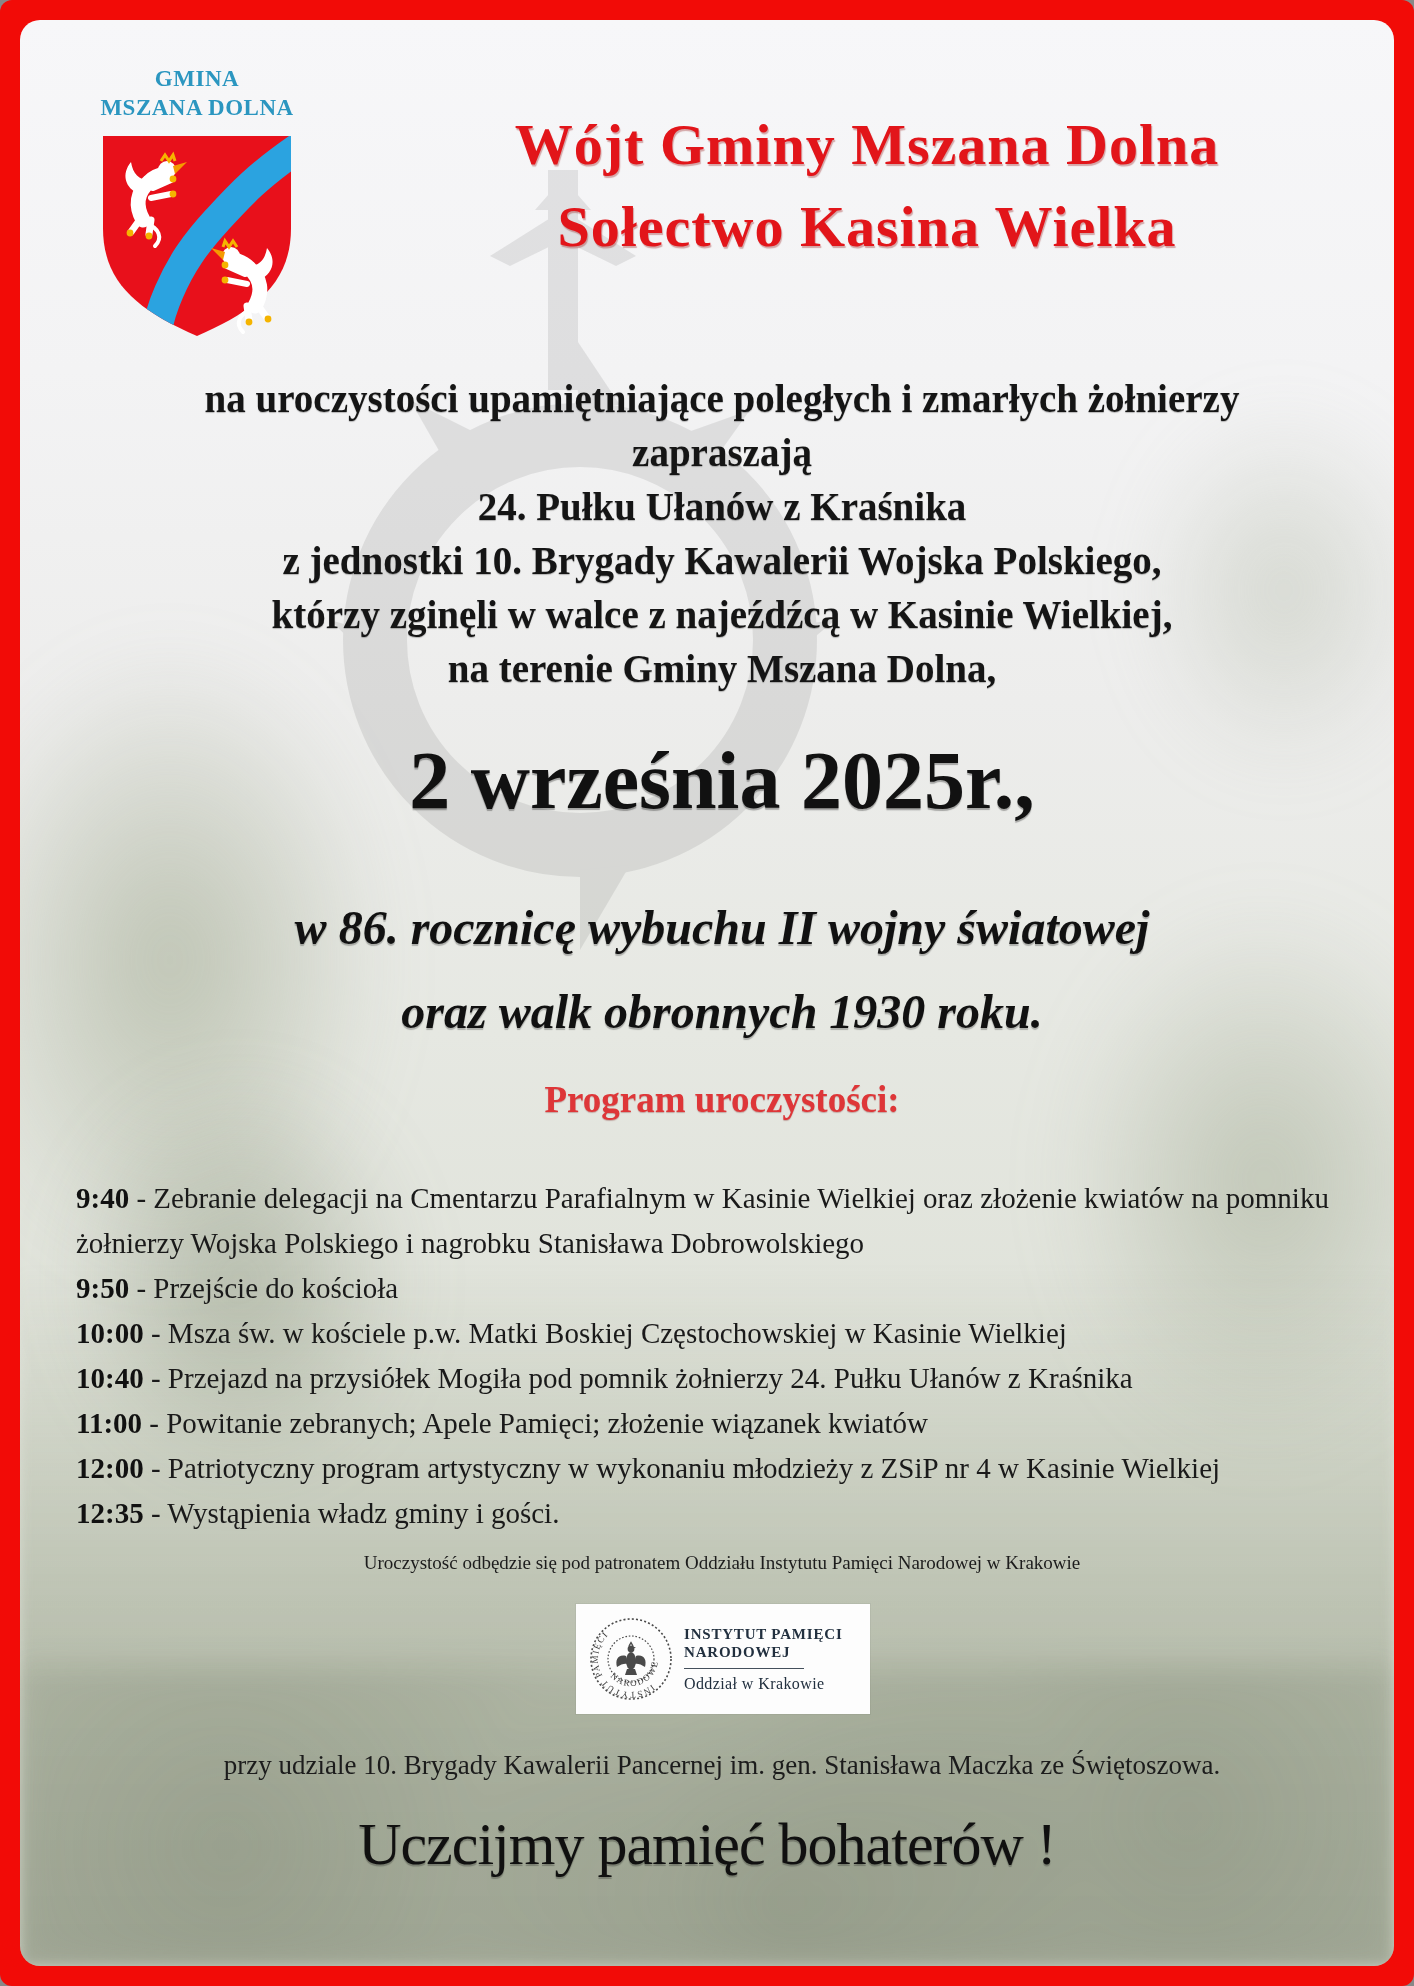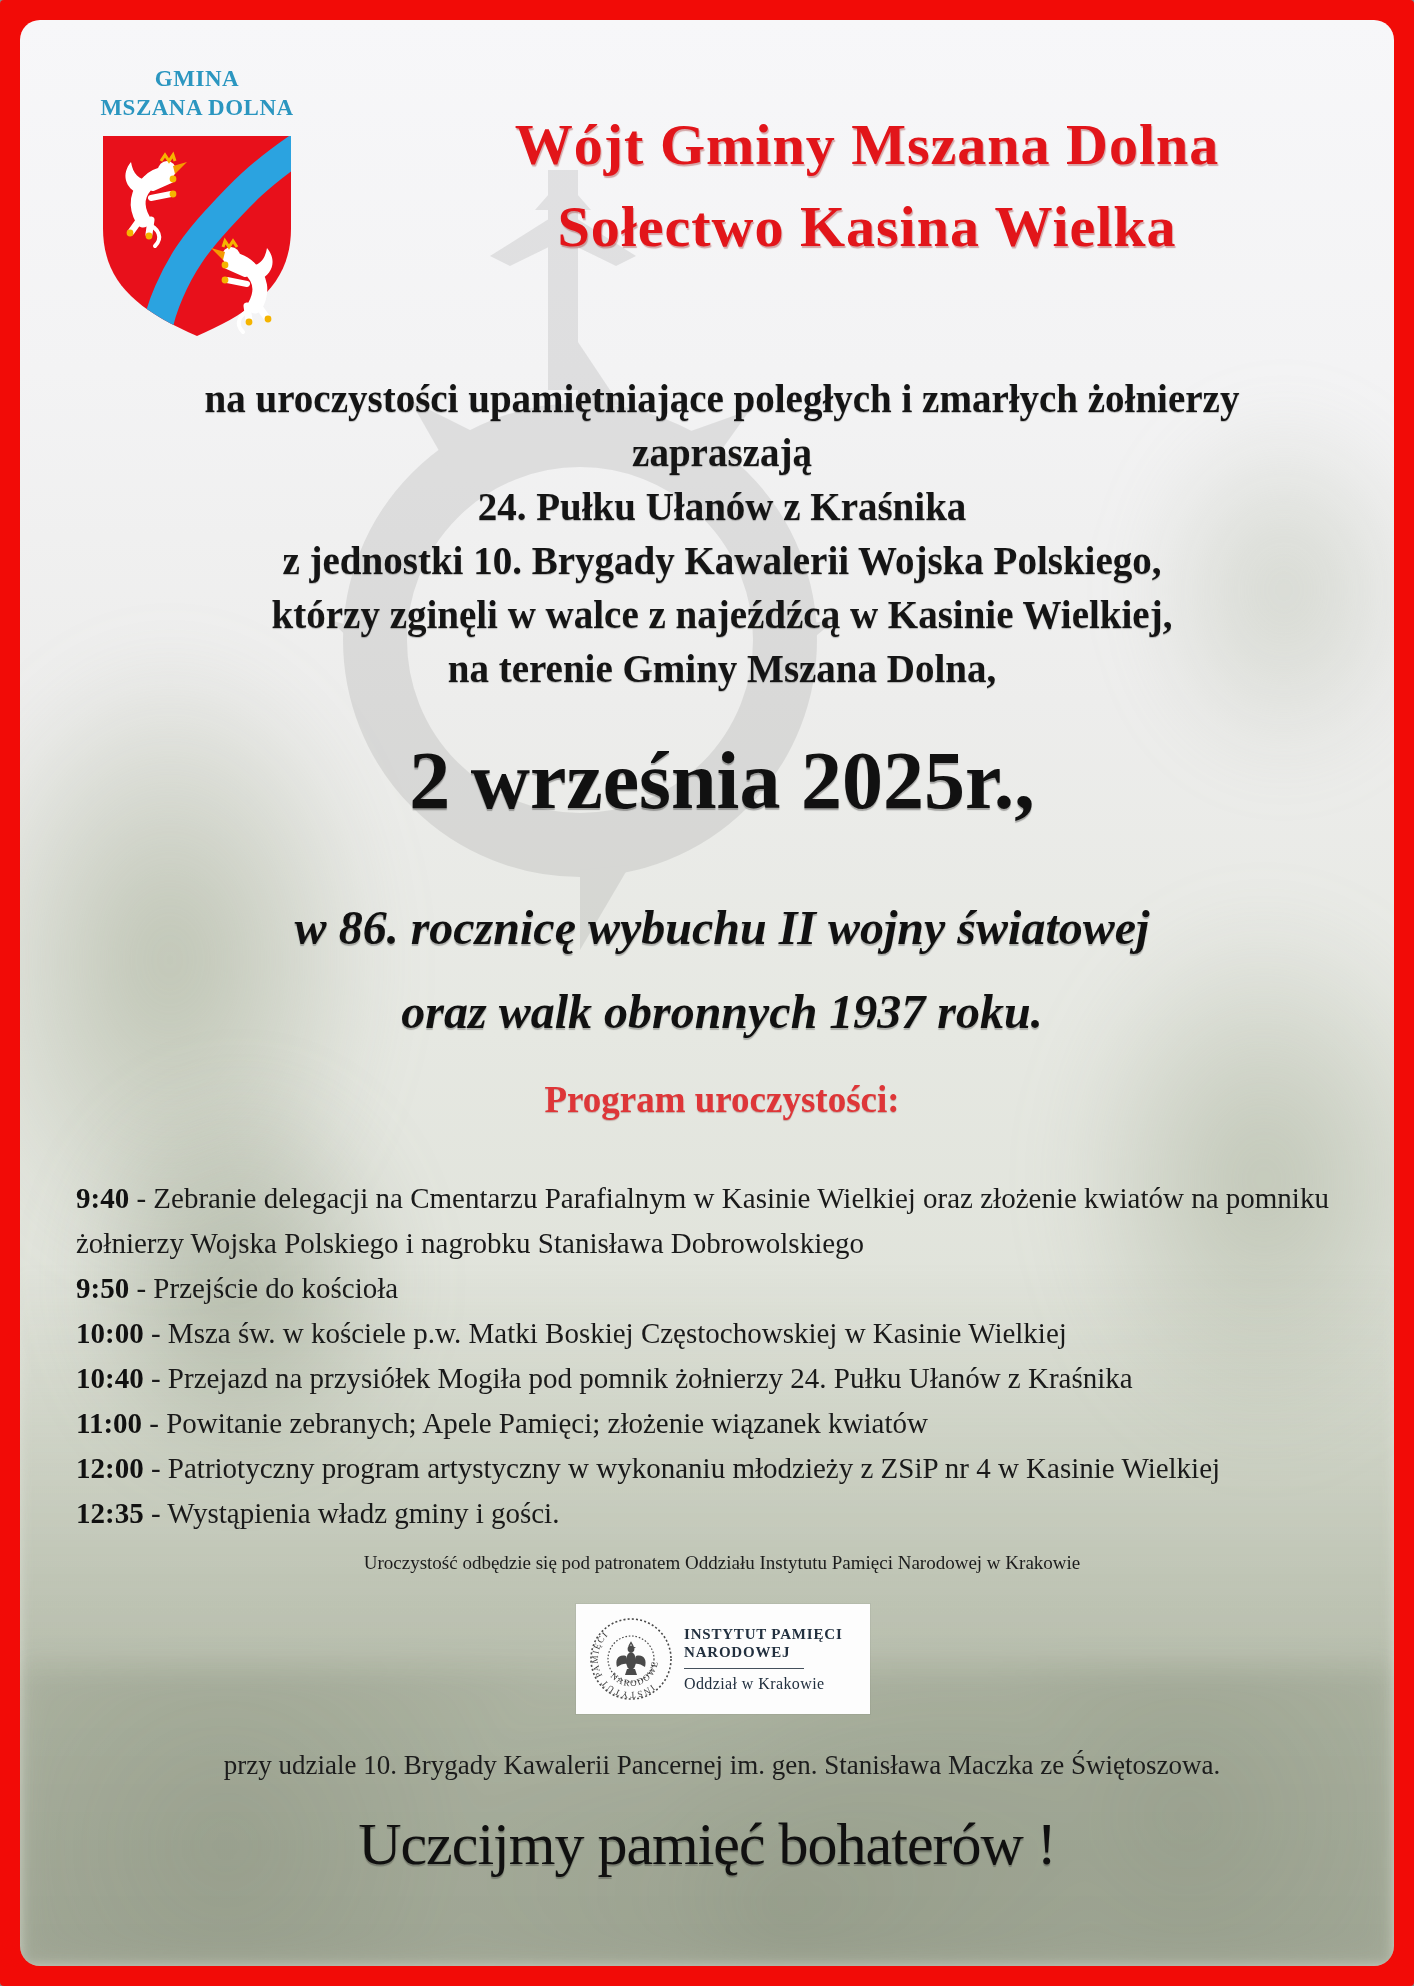--- a/index.html
+++ b/index.html
@@ -1,20 +1,20 @@
 <!DOCTYPE html>
 <html><head>
 <meta charset="utf-8">
 <style>
   html,body{margin:0;padding:0;background:#888;}
   .poster{
     position:relative;
     width:1414px;height:1986px;
     background:#f20b07;
-    border-radius:4px;
+    border-radius:12px;
     box-sizing:border-box;
     padding:20px;
     font-family:"Liberation Serif","DejaVu Serif",serif;
   }
   .content{
     position:relative;
     width:1374px;height:1946px;
     border-radius:20px;
     overflow:hidden;
     background:linear-gradient(180deg,#f7f7f9 0%,#f3f3f4 18%,#ededec 35%,#e6e8e2 52%,#dfe2d9 68%,#d8dcd1 82%,#d2d6ca 100%);
@@ -146,21 +146,21 @@
       <div>24. Pułku Ułanów z Kraśnika</div>
       <div>z jednostki 10. Brygady Kawalerii Wojska Polskiego,</div>
       <div>którzy zginęli w walce z najeźdźcą w Kasinie Wielkiej,</div>
       <div>na terenie Gminy Mszana Dolna,</div>
     </div>
 
     <div class="layer date-block">2 września 2025r.,</div>
 
     <div class="layer anniv-block">
       <div>w 86. rocznicę wybuchu II wojny światowej</div>
-      <div>oraz walk obronnych 1937 roku.</div>
+      <div>oraz walk obronnych 1930 roku.</div>
     </div>
 
     <div class="layer program-heading">Program uroczystości:</div>
     <div class="layer program-block">
       <div class="prog-item"><span class="prog-time">9:40</span> <span class="prog-sep">-</span> <span class="prog-text">Zebranie delegacji na Cmentarzu Parafialnym w Kasinie Wielkiej oraz złożenie kwiatów na pomniku żołnierzy Wojska Polskiego i nagrobku Stanisława Dobrowolskiego</span></div>
 
       <div class="prog-item"><span class="prog-time">9:50</span> <span class="prog-sep">-</span> <span class="prog-text">Przejście do kościoła</span></div>
 
       <div class="prog-item"><span class="prog-time">10:00</span> <span class="prog-sep">-</span> <span class="prog-text">Msza św. w kościele p.w. Matki Boskiej Częstochowskiej w Kasinie Wielkiej</span></div>
 

